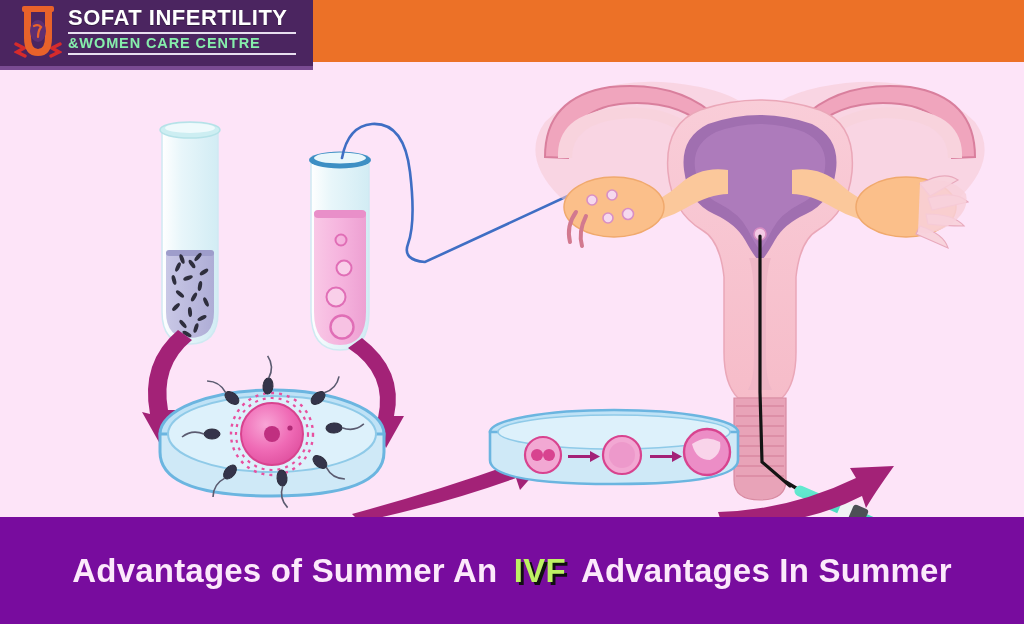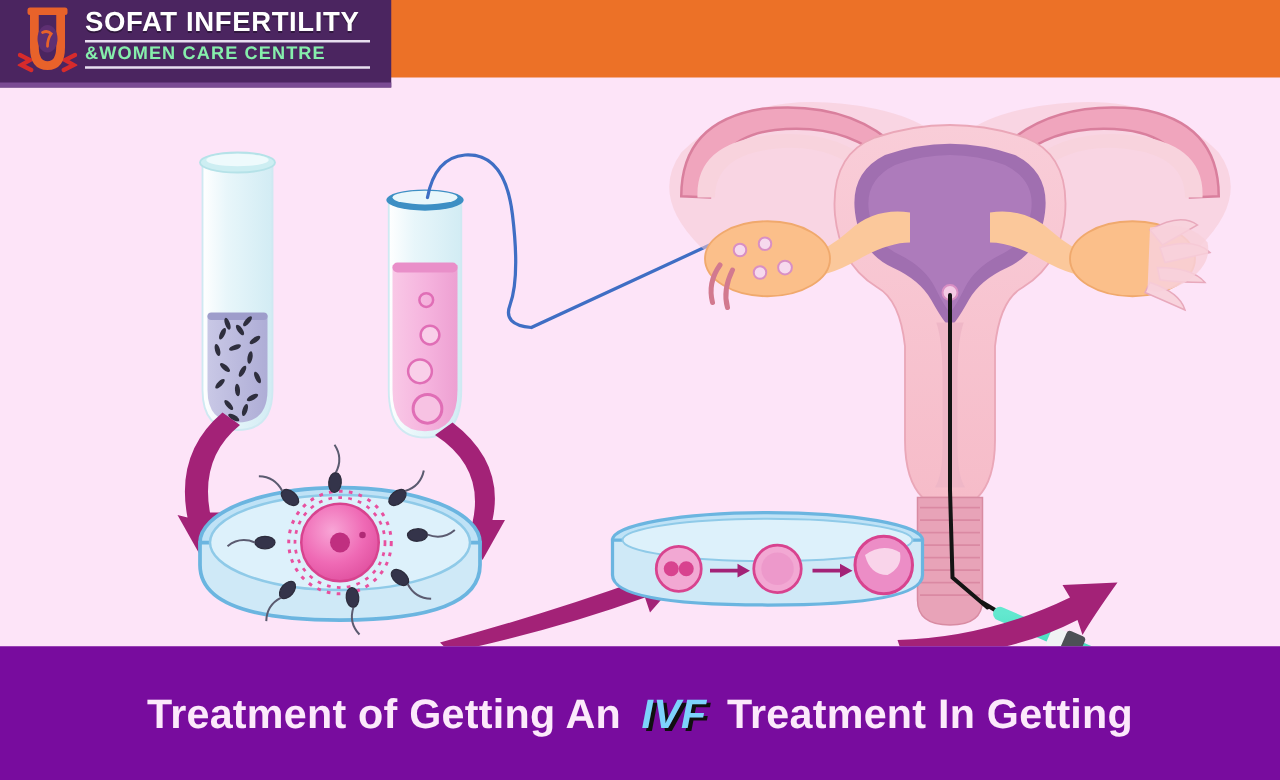--- a/index.html
+++ b/index.html
@@ -105,25 +105,24 @@
   }
   .banner-text {
     font-size: 33px;
     font-weight: bold;
     color: #fce9fb;
     letter-spacing: 0.2px;
     white-space: nowrap;
     line-height: 1;
   }
   .banner-ivf {
-    color: #7dd3fc;
+    color: #bef264;
     font-weight: bold;
     text-shadow: 3px 3px 0 #101010;
     padding: 0 7px;
-    font-style: italic;
   }
 </style>
 </head>
 <body>
 
 <div id="stage">
 
   <div class="orange-bar"></div>
 
   <div class="logo-box">
@@ -389,19 +388,19 @@
       </g>
 
       <g fill="#a32277">
         <path d="M718 450 Q790 448 856 416 L850 406 L894 404 Q874 432 866 446 L862 434 Q800 466 722 462 Z"></path>
       </g>
     </svg>
   </div>
 
   <div class="banner">
     <div class="banner-text">
-      <span>Treatment of Getting An</span>
+      <span>Advantages of Summer An</span>
       <span class="banner-ivf">IVF</span>
-      <span>Treatment In Getting</span>
+      <span>Advantages In Summer</span>
     </div>
   </div>
 
 </div>
 
 </body></html>

